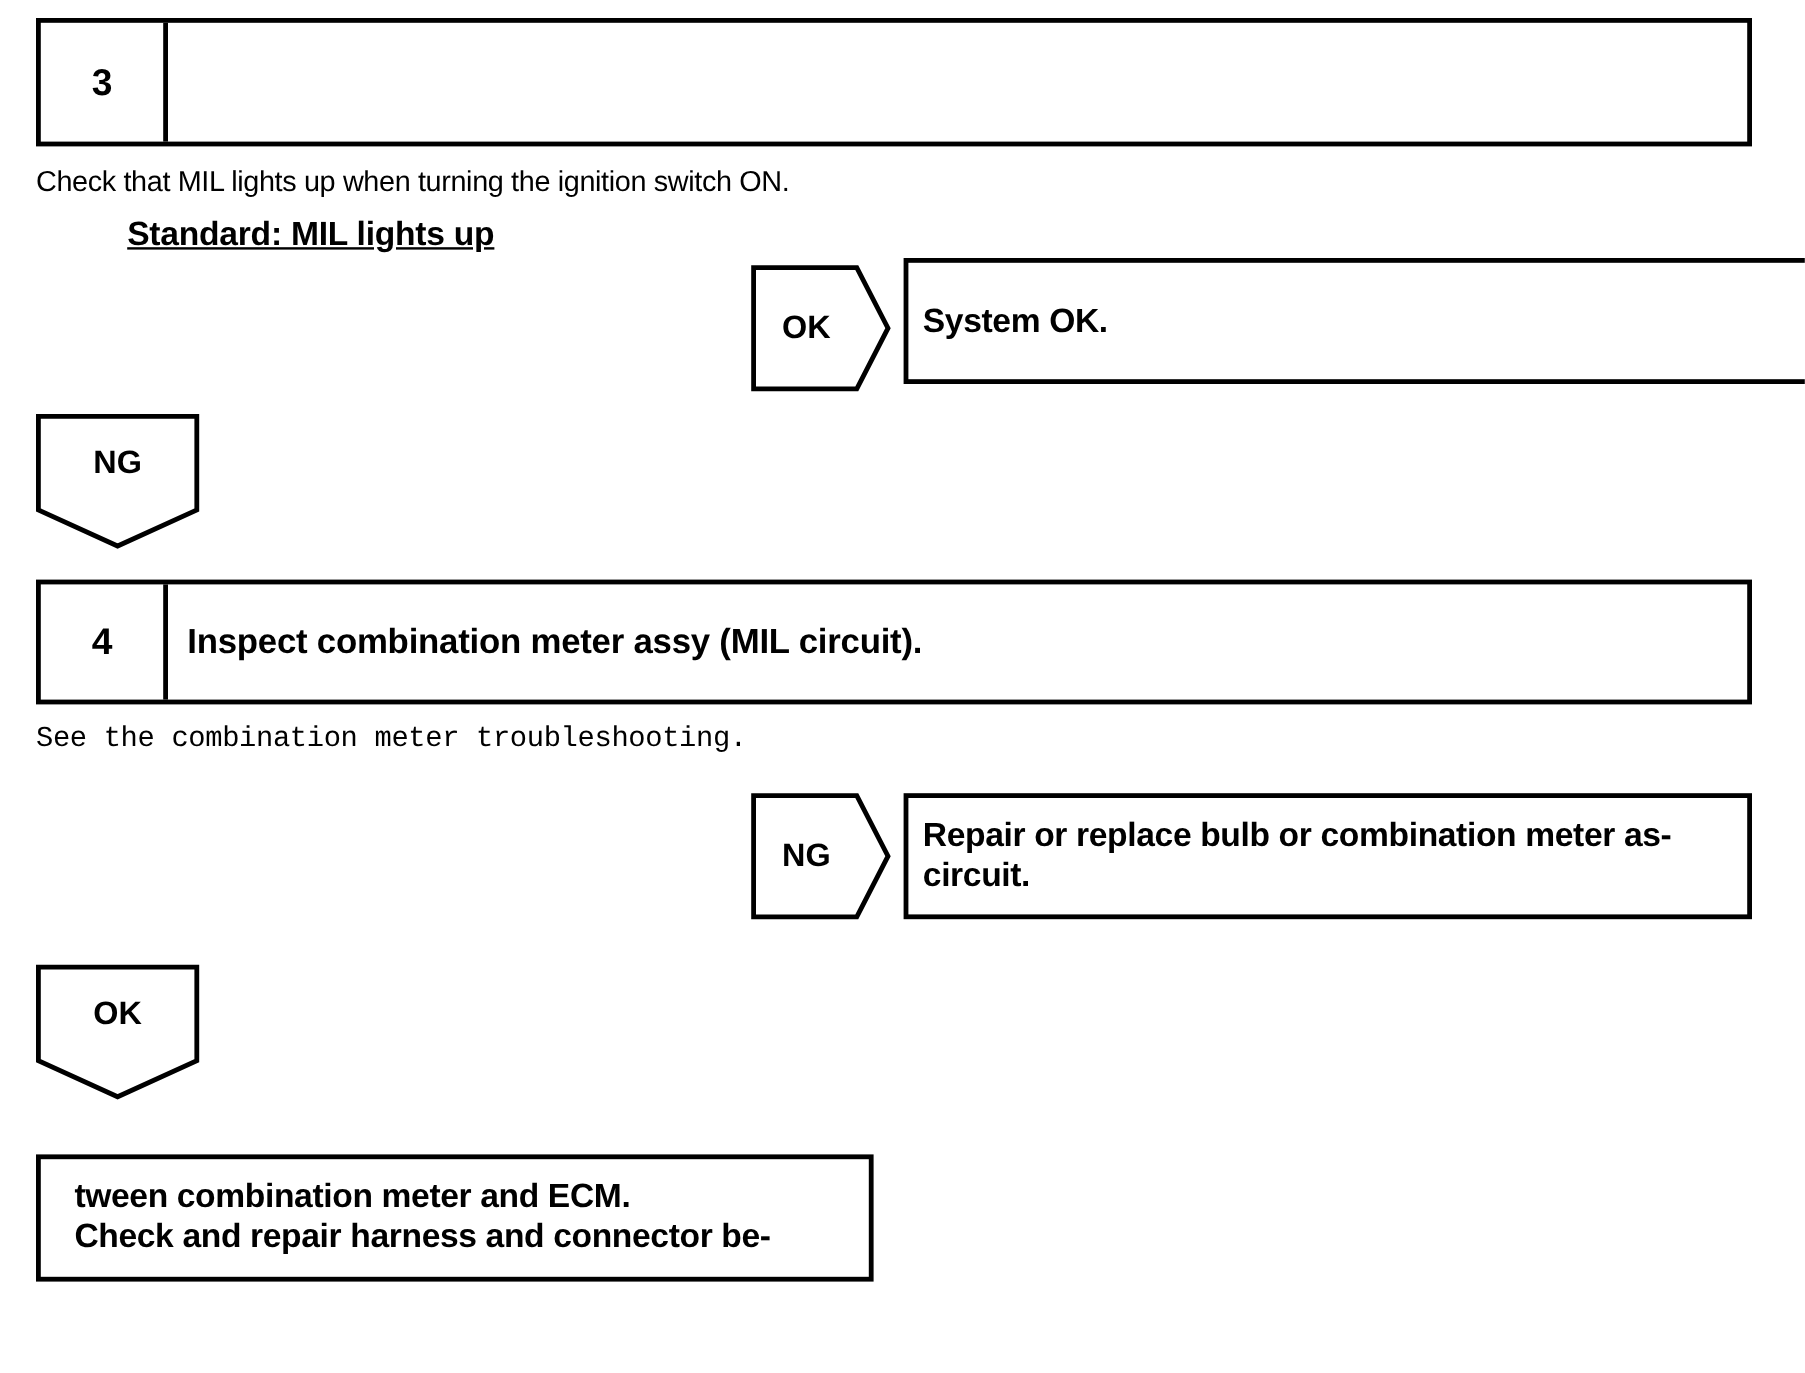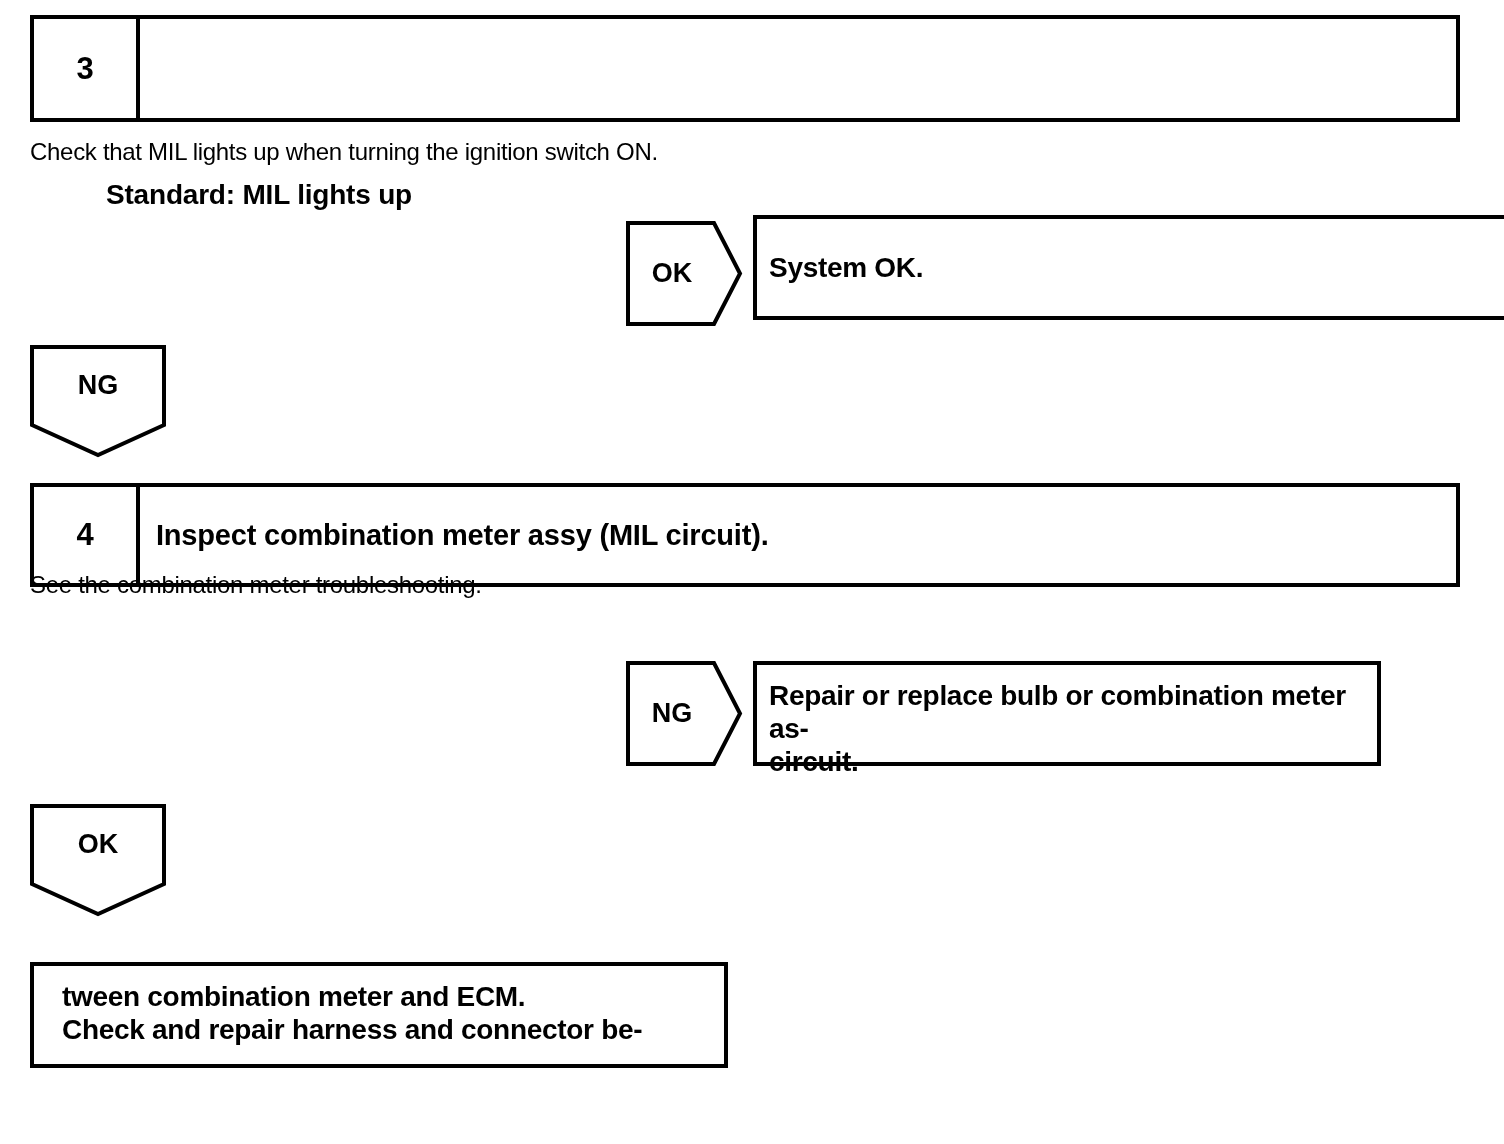--- a/index.html
+++ b/index.html
@@ -54,20 +54,21 @@
     font-weight: normal;
     letter-spacing: -0.3px;
     white-space: nowrap;
   }
   .body-text-bold {
     position: absolute;
     font-size: 28px;
     font-weight: bold;
     letter-spacing: -0.2px;
     white-space: nowrap;
+    text-decoration: underline;
   }
 
   
   .judge-right {
     position: absolute;
     width: 116px;
     height: 105px;
   }
   .judge-right svg {
     position: absolute;
@@ -168,30 +169,30 @@
     <polygon points="2,2 134,2 134,80 68,110 2,80" fill="#ffffff" stroke="#000000" stroke-width="4" stroke-linejoin="miter"></polygon>
   </svg>
   <div class="jlabel">NG</div>
 </div>
 
 <div class="step-row" style="left:30px; top:483px; width:1430px; height:104px;">
   <div class="step-num">4</div>
   <div class="step-title">Inspect combination meter assy (MIL circuit).</div>
 </div>
 
-<div class="body-text" style="left:30px; top:571px;">See the combination meter troubleshooting.</div>
+<div class="body-text" style="left:30px; top:603px;font-family:Liberation Mono, monospace;">See the combination meter troubleshooting.</div>
 
 <div class="judge-right" style="left:626px; top:661px;">
   <svg viewBox="0 0 116 105" preserveAspectRatio="none">
     <polygon points="2,2 88,2 114,52.5 88,103 2,103" fill="#ffffff" stroke="#000000" stroke-width="4" stroke-linejoin="miter"></polygon>
   </svg>
   <div class="jlabel">NG</div>
 </div>
 
-<div class="result-box" style="left:753px; top:661px; width:628px; height:105px;">
+<div class="result-box" style="left:753px; top:661px; width:707px; height:105px;">
   <div class="rtext">
     <div>Repair or replace bulb or combination meter as-</div>
     <div>circuit.</div>
   </div>
 </div>
 
 <div class="judge-down" style="left:30px; top:804px;">
   <svg viewBox="0 0 136 112" preserveAspectRatio="none">
     <polygon points="2,2 134,2 134,80 68,110 2,80" fill="#ffffff" stroke="#000000" stroke-width="4" stroke-linejoin="miter"></polygon>
   </svg>

